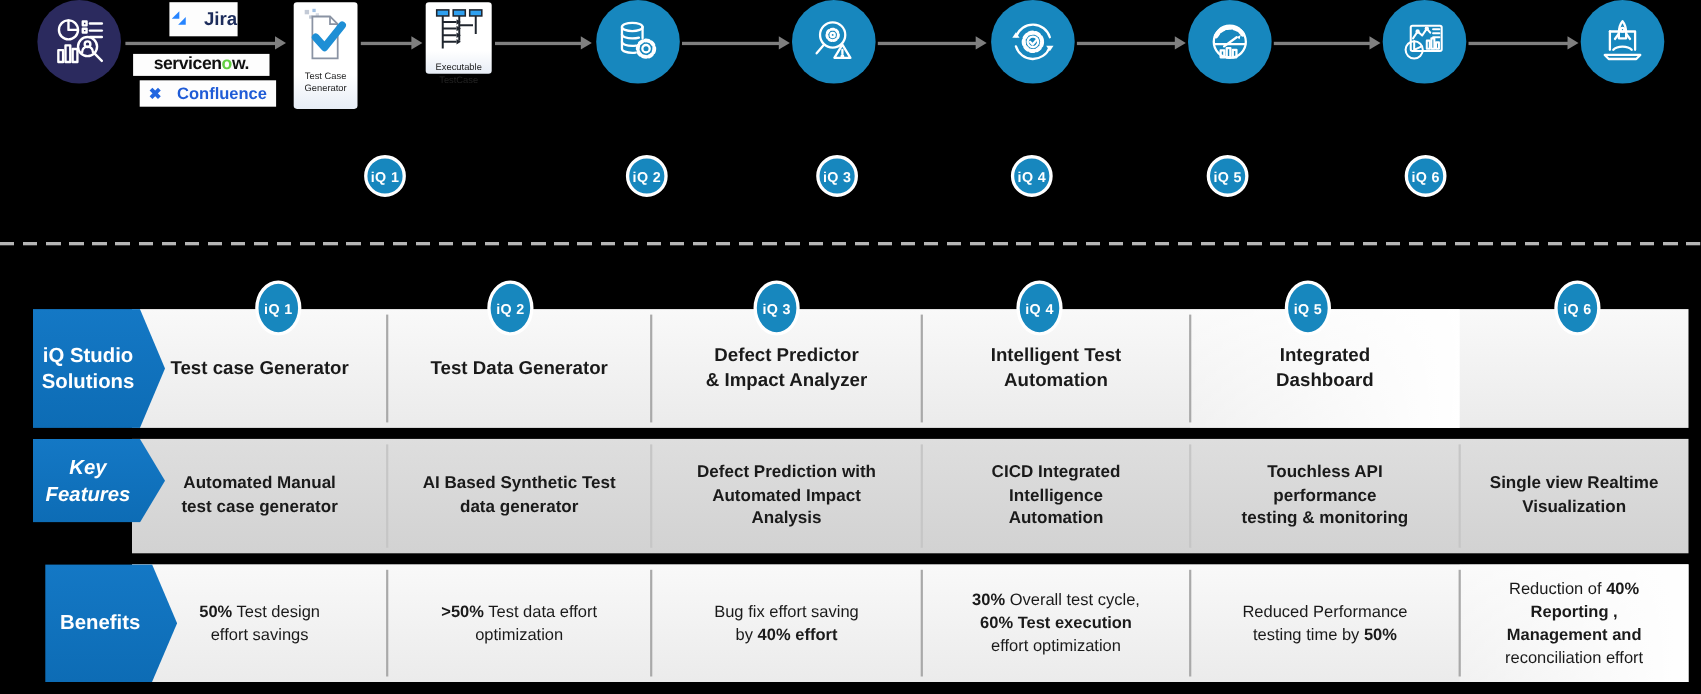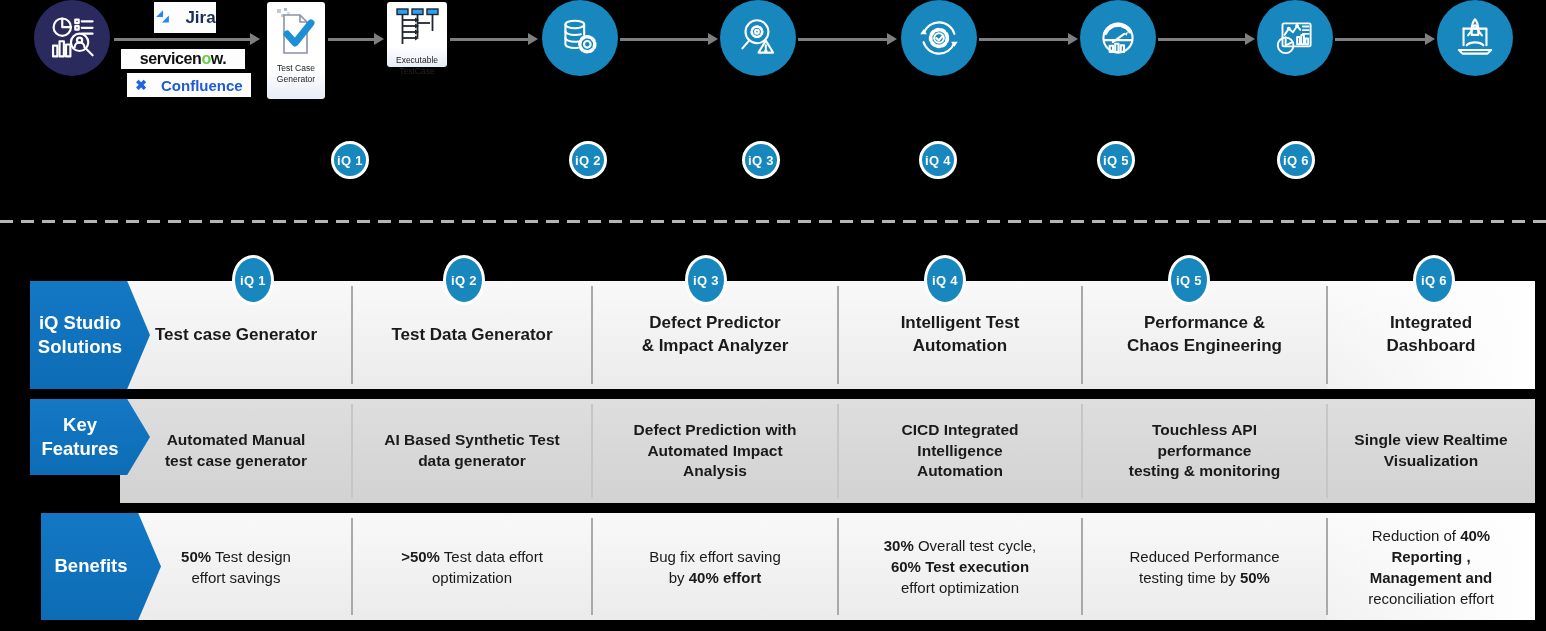--- a/index.html
+++ b/index.html
@@ -64,21 +64,21 @@
   .row-benefits  .cell{font-size:15px;line-height:1.4;}
   .row-benefits  .cell b{font-weight:bold;}
 
   .rlabel{position:absolute;left:30px;width:120px;z-index:6;
      background:linear-gradient(180deg,#1478c5,#0d6cb5);
      clip-path:polygon(0 0,81% 0,100% 50%,81% 100%,0 100%);
      color:#fff;font-weight:bold;font-size:18.5px;line-height:1.32;
      display:flex;align-items:center;justify-content:center;text-align:center;
      padding-right:20px;box-sizing:border-box;}
   .rlabel1{top:281px;height:108px;}
-  .rlabel2{top:399px;height:76px;}
+  .rlabel2{top:399px;height:76px;font-style:italic;}
   .rlabel3{top:513px;height:107px;margin-left:11px;}
 
   .tbadge{position:absolute;top:255px;width:36px;height:44px;border:3px solid #fff;border-radius:50%;
      background:#1787be;color:#fff;font-size:13px;font-weight:bold;display:flex;
      align-items:center;justify-content:center;z-index:7;letter-spacing:.3px;}
 </style>
 </head>
 <body>
 
 <div id="stage">
@@ -287,23 +287,20 @@
       <div class="cell">
         <div><span>Test Data Generator</span></div>
       </div>
       <div class="cell">
         <div><span>Defect Predictor</span><br><span>&amp; Impact Analyzer</span></div>
       </div>
       <div class="cell">
         <div><span>Intelligent Test</span><br><span>Automation</span></div>
       </div>
       <div class="cell">
-        <div><span>Performance &amp;</span><br><span>Chaos Engineering</span></div>
-      </div>
-      <div class="cell">
         <div><span>Integrated</span><br><span>Dashboard</span></div>
       </div>
     </div>
   <div class="trow row-features">
       <div class="cell">
         <div><span>Automated Manual</span><br><span>test case generator</span></div>
       </div>
       <div class="cell">
         <div><span>AI Based Synthetic Test</span><br><span>data generator</span></div>
       </div>

